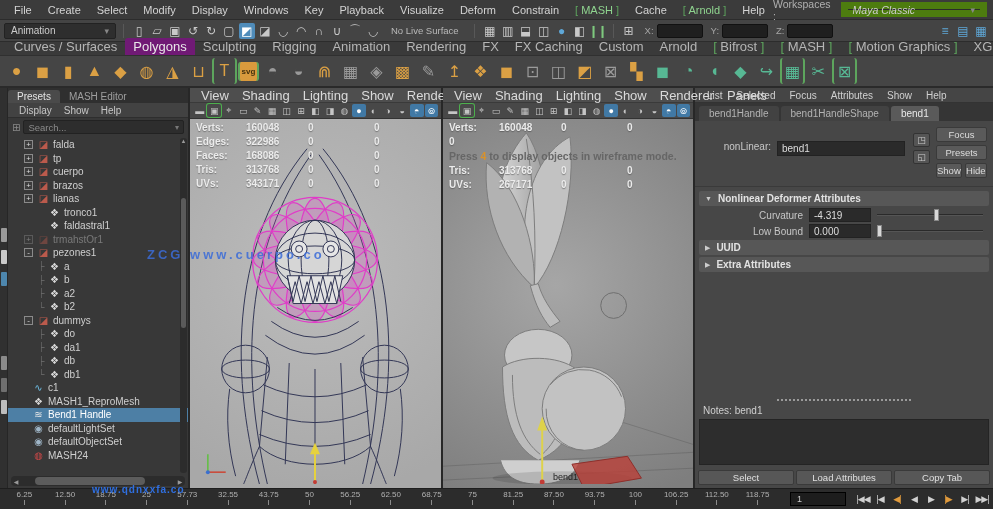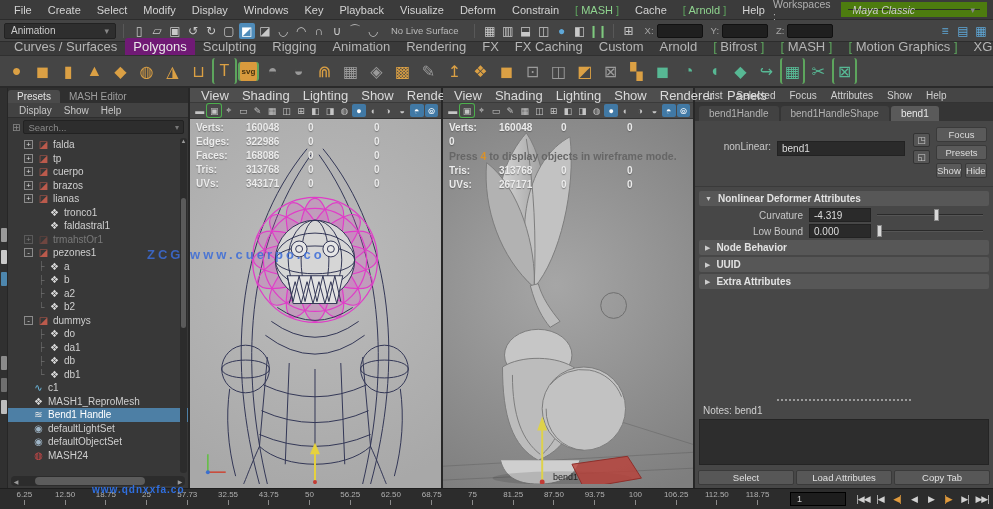--- a/index.html
+++ b/index.html
@@ -927,23 +927,20 @@
             <span class="alabel">Low Bound</span>
             <span class="avalue">0.000</span>
             <span class="ae-slider">
               <span class="track"></span>
               <span class="handle" style="left: 0%;"></span>
             </span>
           </div>
 
 
 
-          <div class="ae-section">
-            <span>Node Behavior</span>
-          </div>
 
           <div class="ae-section">
             <span>UUID</span>
           </div>
 
           <div class="ae-section">
             <span>Extra Attributes</span>
           </div>
 
         <div id="ae-gap"></div>

